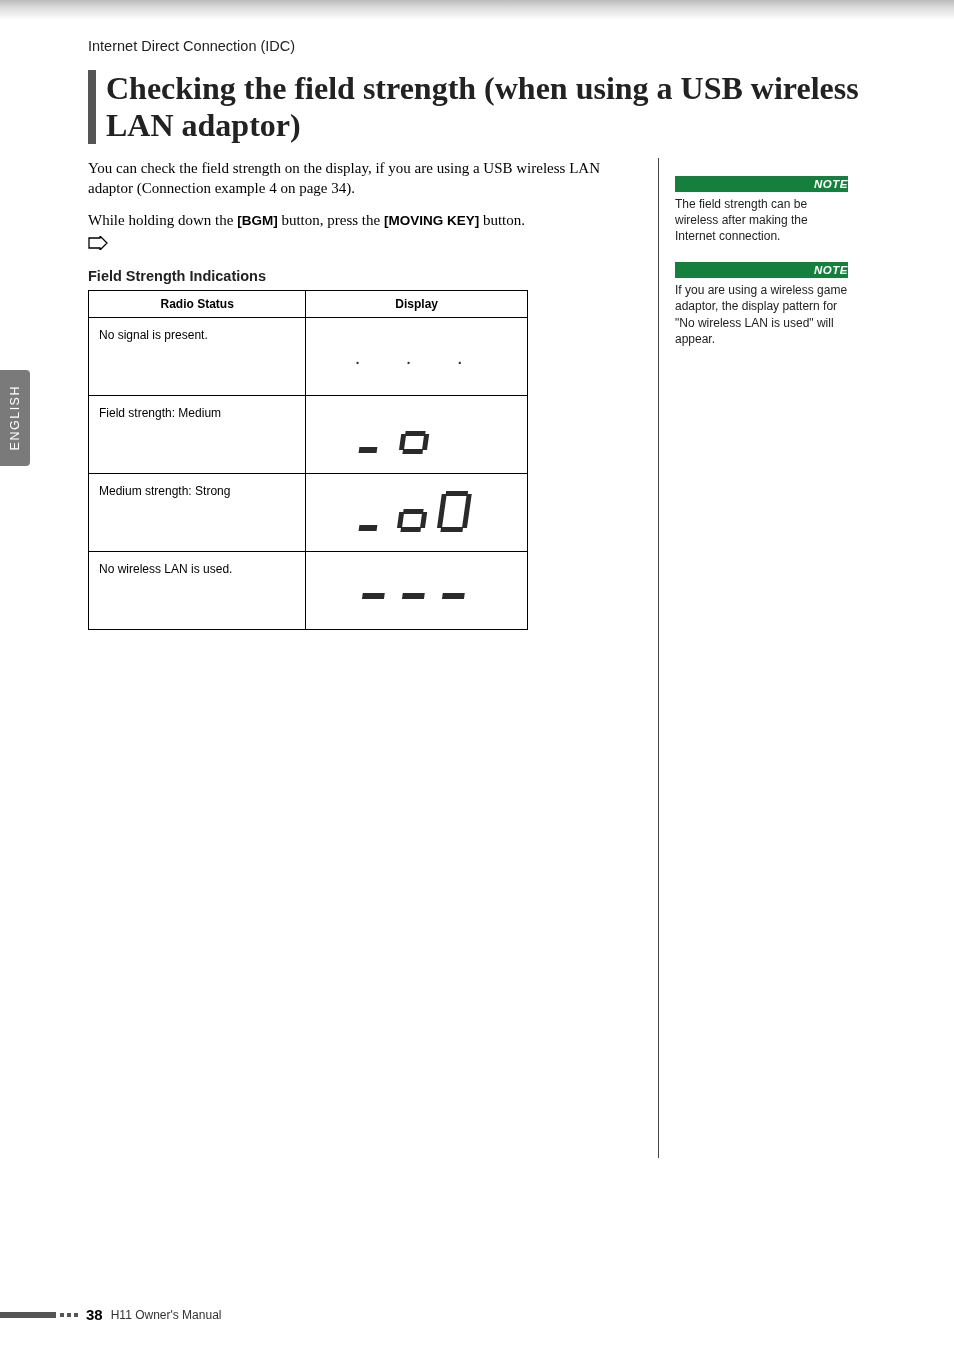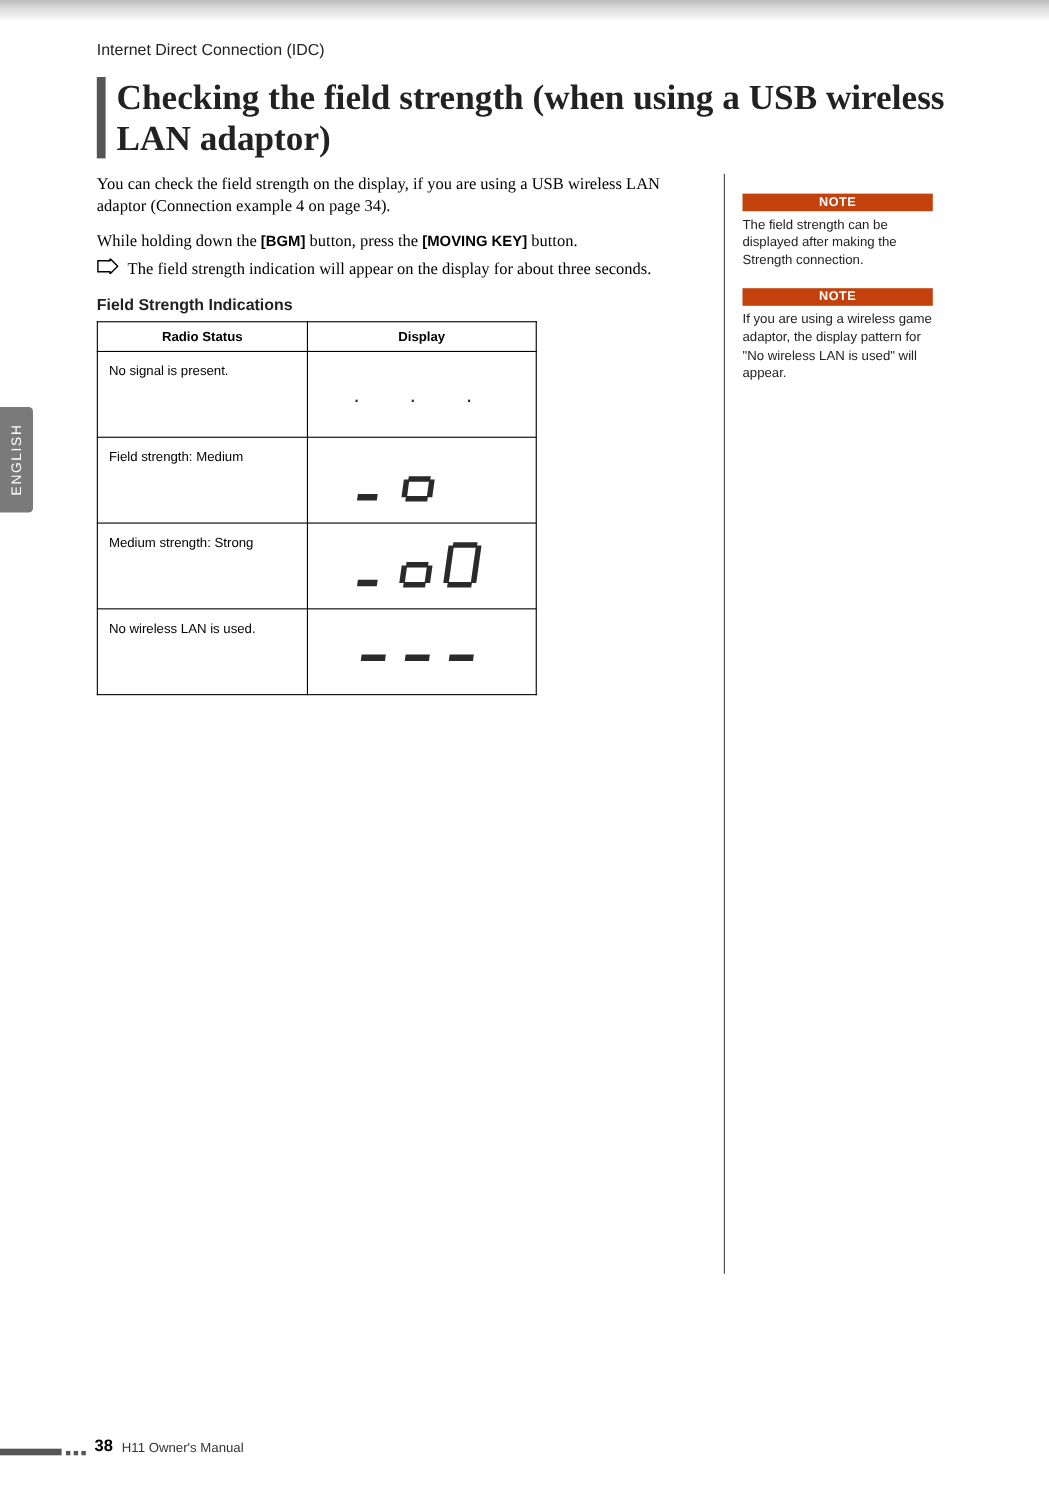--- a/index.html
+++ b/index.html
@@ -14,32 +14,32 @@
   h1.headline { font-family: "Times New Roman", Georgia, serif; font-weight: 700; font-size: 32px; line-height: 1.15; color: #222; }
   .columns { display: flex; gap: 30px; }
   .main-col { width: 540px; }
   .side-col { width: 190px; border-left: 1px solid #444; padding-left: 16px; min-height: 1000px; }
   .body-text { font-family: "Times New Roman", Georgia, serif; font-size: 15px; line-height: 1.35; margin-bottom: 12px; }
   .instr { font-family: "Times New Roman", Georgia, serif; font-size: 15px; line-height: 1.4; }
   .instr .bold { font-weight: 700; font-family: Arial, sans-serif; font-size: 13.5px; }
   .arrow-line { display: flex; align-items: flex-start; gap: 8px; margin-top: 4px; margin-bottom: 14px; }
   .arrow-glyph { font-size: 16px; line-height: 1.2; flex-shrink: 0; width: 20px; text-align: center; }
   .subhead { font-size: 14.5px; font-weight: 700; color: #222; margin-bottom: 6px; }
-  table.fs-table { border-collapse: collapse; width: 400px; }
+  table.fs-table { border-collapse: collapse; width: 440px; }
   table.fs-table th, table.fs-table td { border: 1px solid #000; font-size: 12px; vertical-align: top; }
   table.fs-table th { text-align: center; font-weight: 700; padding: 6px 8px; }
   table.fs-table td.label-cell { padding: 10px 24px 10px 10px; width: 218px; }
   table.fs-table td.disp-cell { padding: 6px; width: 222px; height: 78px; text-align: center; vertical-align: middle; }
   .disp-wrap { display: inline-block; position: relative; width: 140px; height: 52px; }
   .dots { font-family: Arial, sans-serif; font-size: 20px; letter-spacing: 20px; color: #2a2a2a; line-height: 52px; padding-left: 4px; }
   .seg-svg { width: 140px; height: 52px; }
   .note-box { margin-top: 18px; }
-  .note-head { background: #c2410c; color: #fff; font-size: 11.5px; font-weight: 700; text-align: center; padding: 2px 0; letter-spacing: 0.5px; }
+  .note-head { background: #15803d; color: #fff; font-size: 11.5px; font-style: italic; font-weight: 700; text-align: right; padding: 2px 0; letter-spacing: 0.5px; }
   .note-body { font-size: 12px; line-height: 1.35; color: #222; padding-top: 4px; }
-  .footer { position: absolute; left: 0; bottom: 28px; width: 100%; display: flex; align-items: flex-end; }
+  .footer { position: absolute; left: 0; bottom: 28px; width: 100%; display: flex; align-items: center; }
   .foot-bar { width: 56px; height: 6px; background: #555; margin-right: 4px; }
   .foot-dots { width: 18px; display: flex; gap: 3px; margin-right: 8px; }
   .foot-dots span { width: 4px; height: 4px; background: #555; display: inline-block; }
   .page-num { font-size: 15px; font-weight: 700; margin-right: 8px; }
   .manual-title { font-size: 12px; color: #333; }
 </style>
 </head>
 <body>
 
 <div class="top-gradient"></div>
@@ -66,21 +66,20 @@
       <p class="instr">
         <span>While holding down the </span><span class="bold">[BGM]</span><span> button, press the </span><span class="bold">[MOVING KEY]</span><span> button.</span>
       </p>
 
       <div class="arrow-line">
         <span class="arrow-glyph">
           <svg width="20" height="14" viewBox="0 0 20 14">
               <path d="M1 2 H12 V0 L19 7 L12 14 V12 H1 Z" fill="none" stroke="#000" stroke-width="1.3"></path>
             </svg>
         </span>
-        <span class="instr">The field strength indication will appear on the display for about three seconds.</span>
       </div>
 
       <div class="subhead">Field Strength Indications</div>
 
       <table class="fs-table">
         <thead>
           <tr>
             <th>Radio Status</th>
             <th>Display</th>
           </tr>
@@ -140,21 +139,21 @@
             </td>
           </tr>
         </tbody>
       </table>
 
     </div>
 
     <div class="side-col">
       <div class="note-box">
         <div class="note-head">NOTE</div>
-        <div class="note-body">The field strength can be displayed after making the Strength connection.</div>
+        <div class="note-body">The field strength can be wireless after making the Internet connection.</div>
       </div>
       <div class="note-box">
         <div class="note-head">NOTE</div>
         <div class="note-body">If you are using a wireless game adaptor, the display pattern for "No wireless LAN is used" will appear.</div>
       </div>
     </div>
 
   </div>
 
   <div class="footer">

